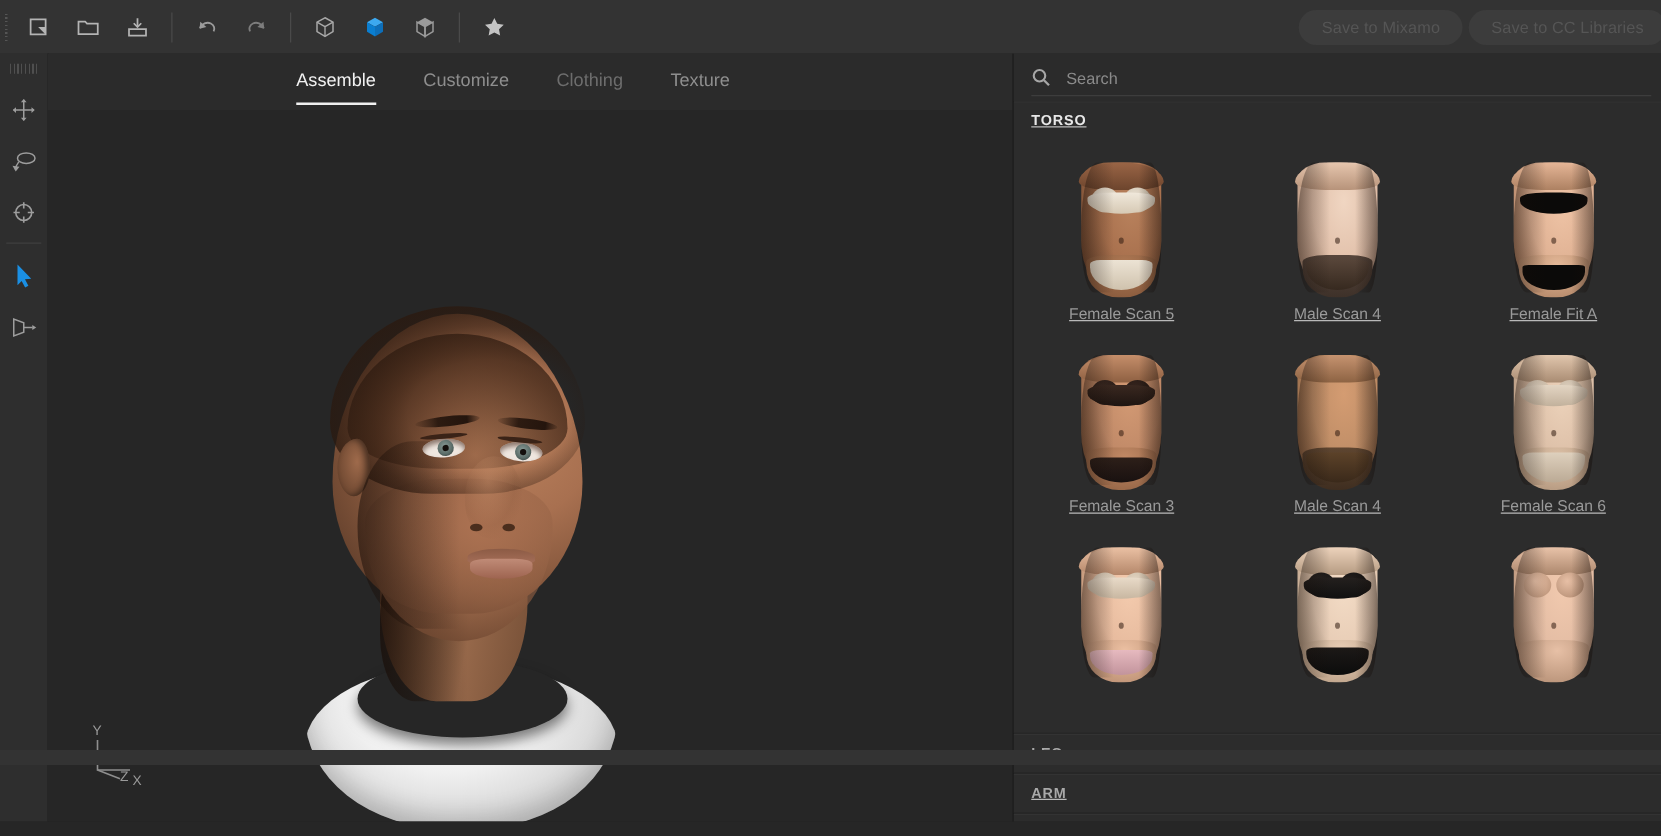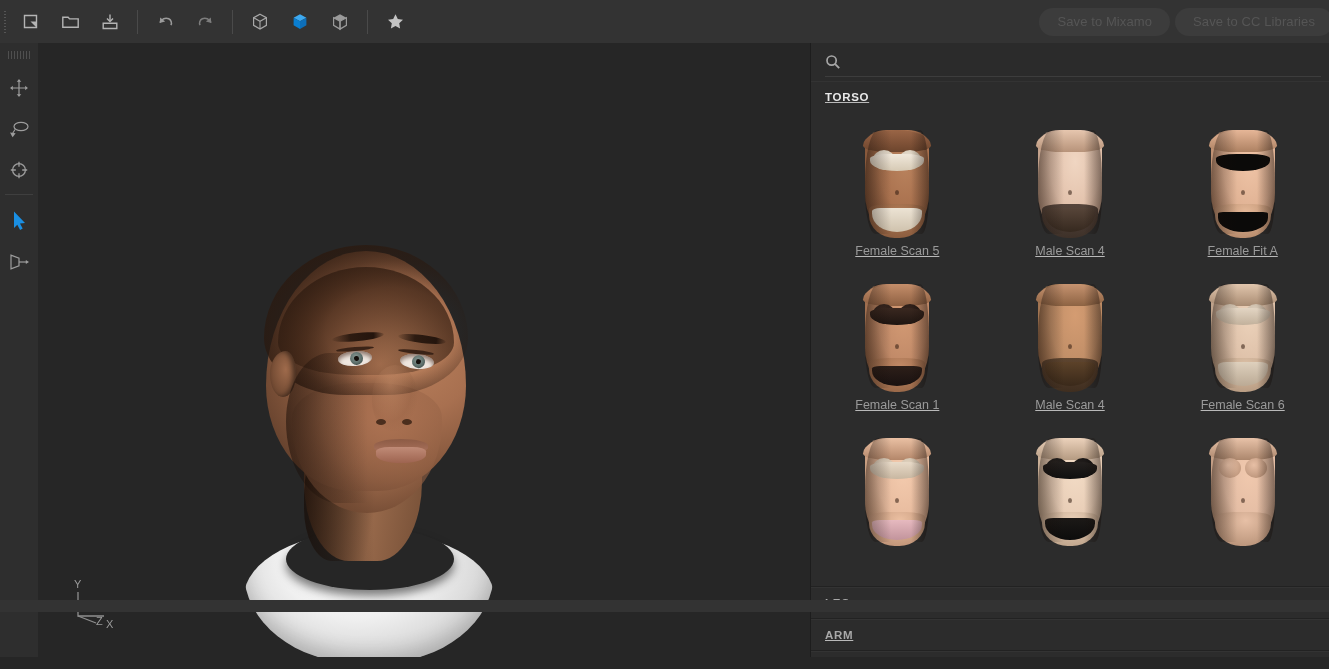--- a/index.html
+++ b/index.html
@@ -567,20 +567,26 @@
       <svg width="22" height="18" viewBox="0 0 22 18">
         <path d="M3 2.2v13.6l8-3V5.2z" fill="none" stroke="#9d9d9d" stroke-width="1.2"></path>
         <path d="M11 9h7" stroke="#9d9d9d" stroke-width="1.2" fill="none"></path>
         <path d="M21 9l-3.2-2v4z" fill="#9d9d9d"></path>
       </svg>
     </div>
   </div>
 
   <div class="viewport">
 
+    <div class="vp-tabs">
+      <div class="tab active">Assemble</div>
+      <div class="tab">Customize</div>
+      <div class="tab dim">Clothing</div>
+      <div class="tab">Texture</div>
+    </div>
 
     <div class="stage">
 
       <div class="bust">
         <div class="collar"></div>
         <div class="collar-hole"></div>
         <div class="neck"></div>
         <div class="neck-shade"></div>
         <div class="head"></div>
         <div class="head-jaw"></div>
@@ -619,20 +625,21 @@
 
   <div class="panel">
 
     <div class="searchbar">
       <span class="search-icon">
         <svg width="16" height="16" viewBox="0 0 16 16">
           <circle cx="6.6" cy="6.6" r="4.6" fill="none" stroke="#a6a6a6" stroke-width="1.7"></circle>
           <path d="M10.2 10.2l4 4" stroke="#a6a6a6" stroke-width="1.9" fill="none"></path>
         </svg>
       </span>
+      <input class="search-input" type="text" placeholder="Search" style="">
     </div>
 
     <div class="group-list">
 
       <div class="group open">
         <div class="group-head">TORSO</div>
         <div class="group-body">
           <div class="thumb-grid">
 
             <div class="cell">
@@ -692,21 +699,21 @@
                   <div class="t-hip" style="background:radial-gradient(ellipse at 55% 25%,#c28a66,#8a5c3e)"></div>
                   <div class="t-chest l" style="background:radial-gradient(circle at 40% 35%,#3d2a22,#211713)"></div>
                   <div class="t-chest r" style="background:radial-gradient(circle at 40% 35%,#37251e,#1d1410)"></div>
                   <div class="t-top" style="background:linear-gradient(180deg,#3a2820,#1e1511)"></div>
                   <div class="t-bottom" style="background:linear-gradient(180deg,#2d1f19,#191110);height:20px"></div>
                   <div class="t-navel"></div>
                   <div class="t-shade"></div>
                     <div class="t-shade-r"></div>
                 </div>
               </div>
-              <div class="cell-label">Female Scan 1</div>
+              <div class="cell-label">Female Scan 3</div>
             </div>
 
             <div class="cell">
               <div class="thumb">
                 <div class="torso">
                   <div class="t-body" style="background:radial-gradient(ellipse at 58% 30%, #d49c72 0%, #c08e67 48%, #8d6343 84%, #6a4a31 100%)"></div>
                   <div class="t-shoulder" style="background:linear-gradient(180deg,#c69370,#8d6343)"></div>
                   <div class="t-hip" style="background:linear-gradient(180deg,#5e4530,#3f2e20)"></div>
                   <div class="t-bottom" style="background:linear-gradient(180deg,#5c4229,#3a291a)"></div>
                   <div class="t-navel"></div>

